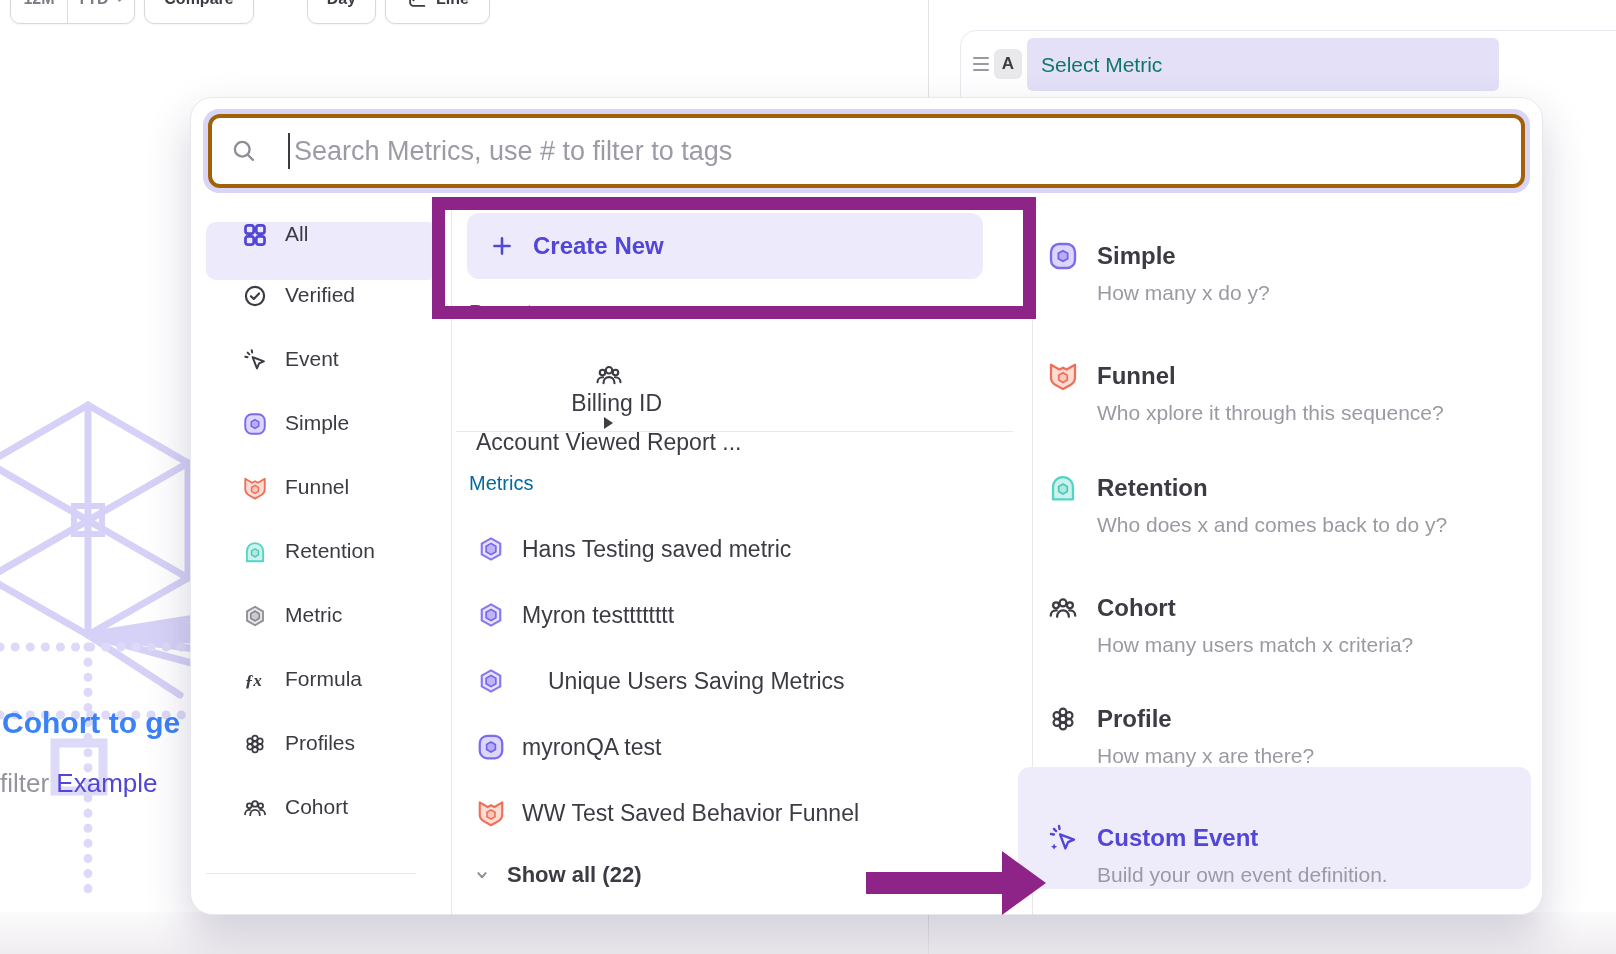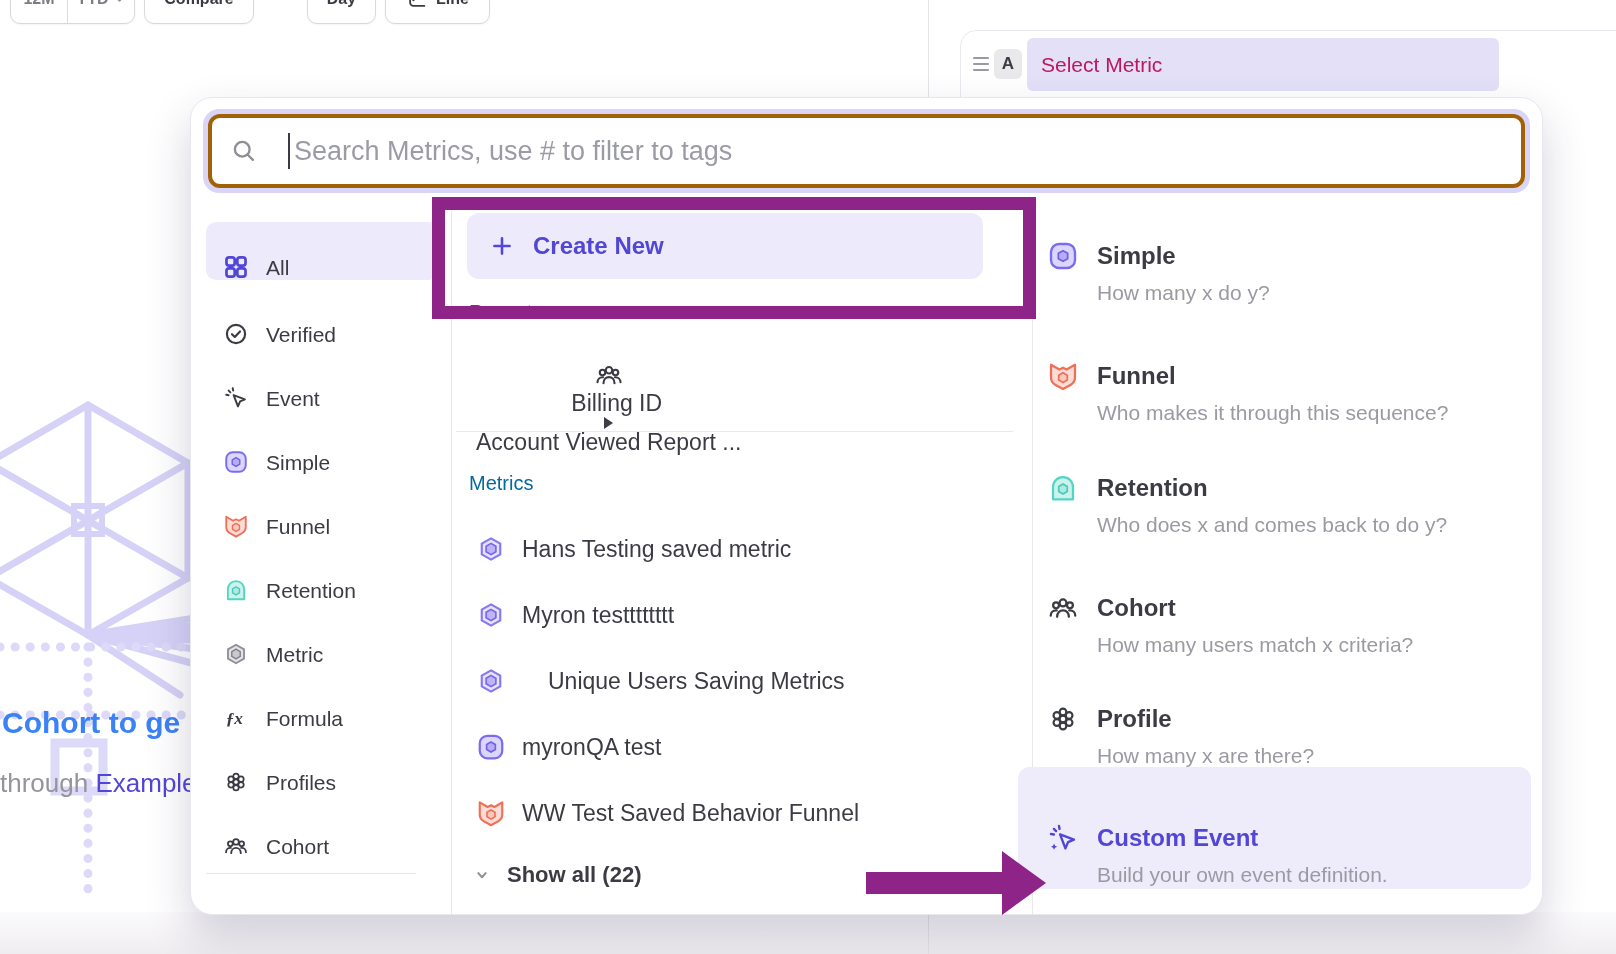--- a/index.html
+++ b/index.html
@@ -22,33 +22,33 @@
   .linkline .lnk{color:#5246d6;font-weight:500;}
   .wireframe{position:absolute;left:0;top:335px;z-index:0;}
   
   .right-card{position:absolute;left:960px;top:30px;width:656px;height:884px;background:#fff;
     border:1px solid #ebe9ef;border-radius:16px 0 0 0;z-index:1;}
   .drag{position:absolute;left:12px;top:26px;width:16px;height:14px;display:flex;flex-direction:column;justify-content:space-between;}
   .drag i{display:block;height:2px;background:#9a99a1;border-radius:1px;}
   .abadge{position:absolute;left:33px;top:18px;width:28px;height:30px;background:#e9e8ea;border-radius:6px;
     display:flex;align-items:center;justify-content:center;font-size:17px;font-weight:700;color:#3b3b44;}
   .pill{position:absolute;left:66px;top:7px;width:472px;height:53px;background:#e3e0f8;border-radius:6px;
-    display:flex;align-items:center;padding-left:14px;font-size:21px;font-weight:500;color:#be185d;box-sizing:border-box;}
+    display:flex;align-items:center;padding-left:14px;font-size:21px;font-weight:500;color:#0f766e;box-sizing:border-box;}
   
   .modal{position:absolute;left:190px;top:97px;width:1353px;height:818px;background:#fff;border-radius:22px;
     border:1px solid #e9e7ee;box-shadow:0 20px 45px rgba(40,30,80,.20);z-index:5;overflow:hidden;box-sizing:border-box;}
   .search-ring{position:absolute;left:12px;top:11px;width:1327px;height:84px;background:#d9d5f6;border-radius:16px;}
   .search-box{position:absolute;left:5px;top:5px;right:5px;bottom:5px;background:#fff;border:4px solid #a16207;
     border-radius:12px;display:flex;align-items:center;padding-left:18px;}
   .caret{width:2px;height:36px;background:#3a3a42;margin-left:30px;}
   .ph{font-size:27px;color:#9b9ba5;margin-left:4px;}
   .vdiv{position:absolute;top:104px;bottom:0;width:1px;background:#e9e7ec;}
   
   .side{position:absolute;left:15px;top:121px;width:233px;}
-  .side-row{height:64px;display:flex;align-items:flex-end;padding-left:17px;box-sizing:border-box;border-radius:10px;}
+  .side-row{height:64px;display:flex;align-items:flex-start;padding-left:36px;box-sizing:border-box;border-radius:10px;}
   .side-row.sel{background:#edebfb;height:58px;margin:3px 0;}
   .side-row .lbl{margin-left:17px;font-size:21px;font-weight:500;color:#3b3b44;}
   .side-hr{margin:14px 0 0 0;height:1px;background:#e9e7ec;width:210px;}
   .icon24{width:26px;height:26px;flex:0 0 26px;}
   
   .create-btn{position:absolute;left:276px;top:115px;width:516px;height:66px;background:#edebfb;border-radius:12px;
     display:flex;align-items:center;padding-left:22px;box-sizing:border-box;}
   .create-btn .lbl{margin-left:18px;font-size:24px;font-weight:700;color:#5246d6;}
   .sec-label{position:absolute;left:278px;font-size:20px;color:#0369a1;}
   .mid-row{position:absolute;left:285px;height:52px;display:flex;align-items:center;}
@@ -116,21 +116,21 @@
       <path d="M88 312 V555"></path>
       <path d="M210 318 L340 520"></path>
       <path d="M300 314 L455 510"></path>
       <path d="M395 310 L560 495"></path>
     </g>
     <rect x="55" y="408" width="48" height="48" stroke="#ddd9f8" stroke-width="9"></rect>
   </svg>
 
   <div class="headline">Cohort to ge</div>
   <div class="linkline">
-    <span>through</span>
+    <span>filter</span>
     <span class="lnk">Example</span>
   </div>
 
   <div class="page-divider"></div>
 
   <div class="right-card">
     <div class="drag">
         <i></i>
         <i></i>
         <i></i>
@@ -329,21 +329,21 @@
       </div>
     </div>
 
     <div class="type-entry" style="top:262px;">
       <svg class="icon32" viewBox="0 0 24 24" fill="none">
         <path d="M3 3.5L9.3 7.2 12 5.8 14.7 7.2 21 3.5 21 13.2C21 15.4 19.8 17.4 17.9 18.5L12 21.8 6.1 18.5C4.2 17.4 3 15.4 3 13.2Z" fill="#fcdcd4" stroke="#ef7058" stroke-width="1.7" stroke-linejoin="round"></path>
         <polygon points="12,9.5 15.2,11.4 15.2,15 12,16.9 8.8,15 8.8,11.4" fill="#f9c9bd" stroke="#ef7058" stroke-width="1.3"></polygon>
       </svg>
       <div class="type-txt">
         <div class="type-title">Funnel</div>
-        <div class="type-desc">Who makes it through this sequence?</div>
+        <div class="type-desc">Who xplore it through this sequence?</div>
       </div>
     </div>
 
     <div class="type-entry" style="top:374px;">
       <svg class="icon32" viewBox="0 0 24 24" fill="none">
         <path d="M4.5 20.5V11.5C4.5 7 7.8 3.8 12 3.8 16.2 3.8 19.5 7 19.5 11.5V20.5Z" fill="#cdf2ec" stroke="#52d5c4" stroke-width="1.7" stroke-linejoin="round"></path>
         <polygon points="12,9 15.2,10.9 15.2,14.6 12,16.5 8.8,14.6 8.8,10.9" fill="#aeeae1" stroke="#4cc9b8" stroke-width="1.3"></polygon>
       </svg>
       <div class="type-txt">
         <div class="type-title">Retention</div>

